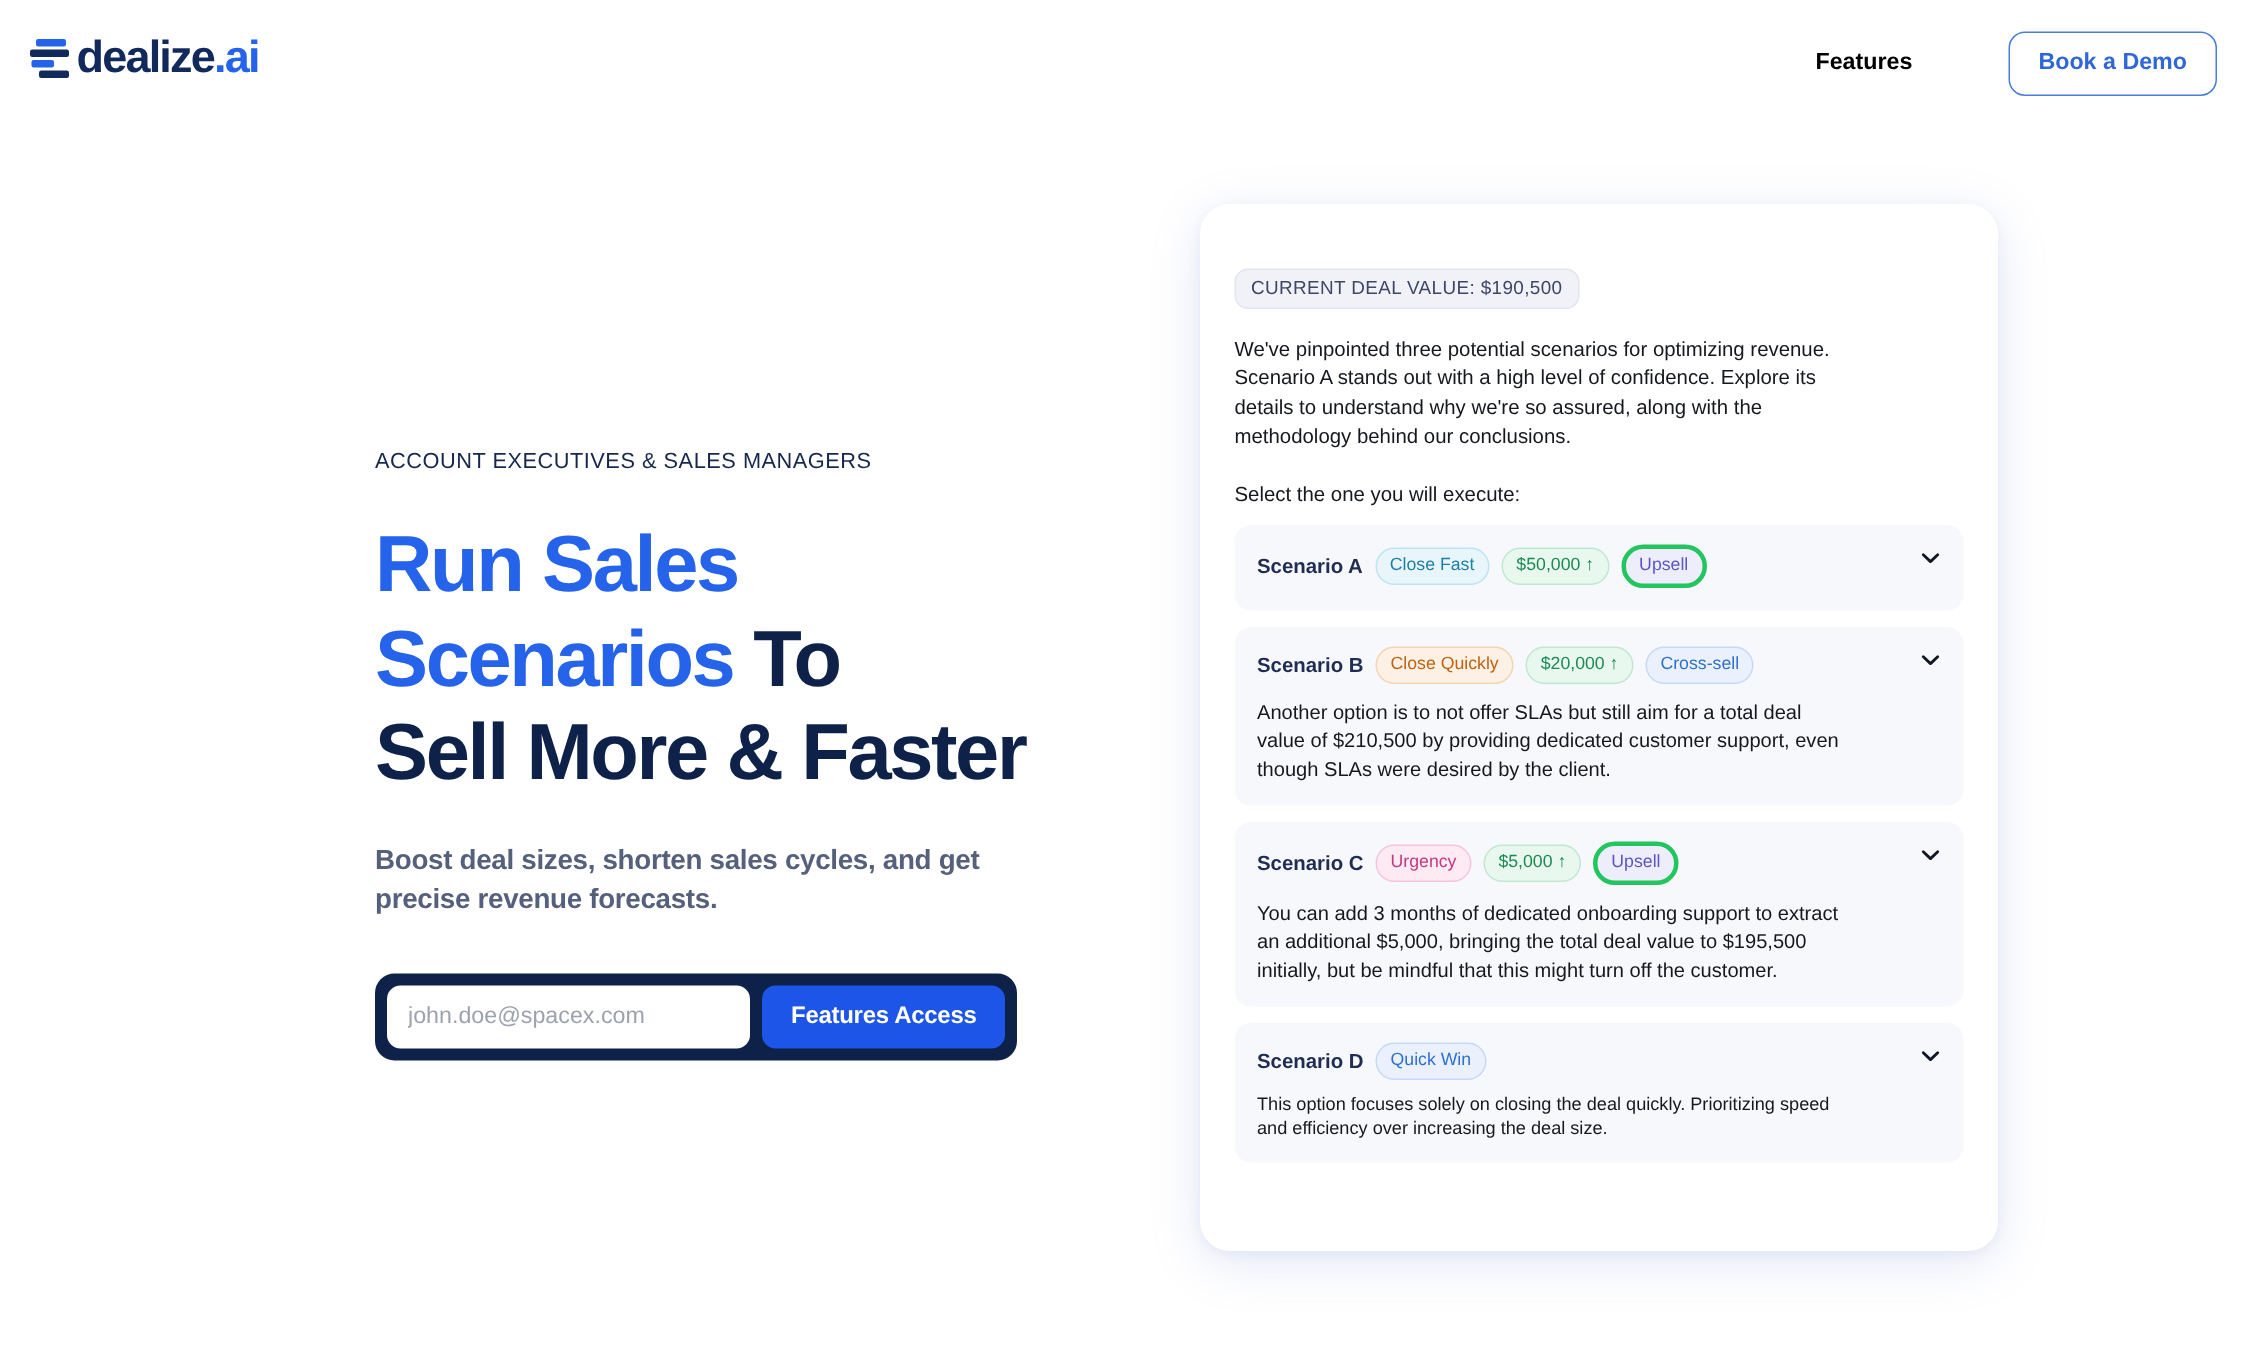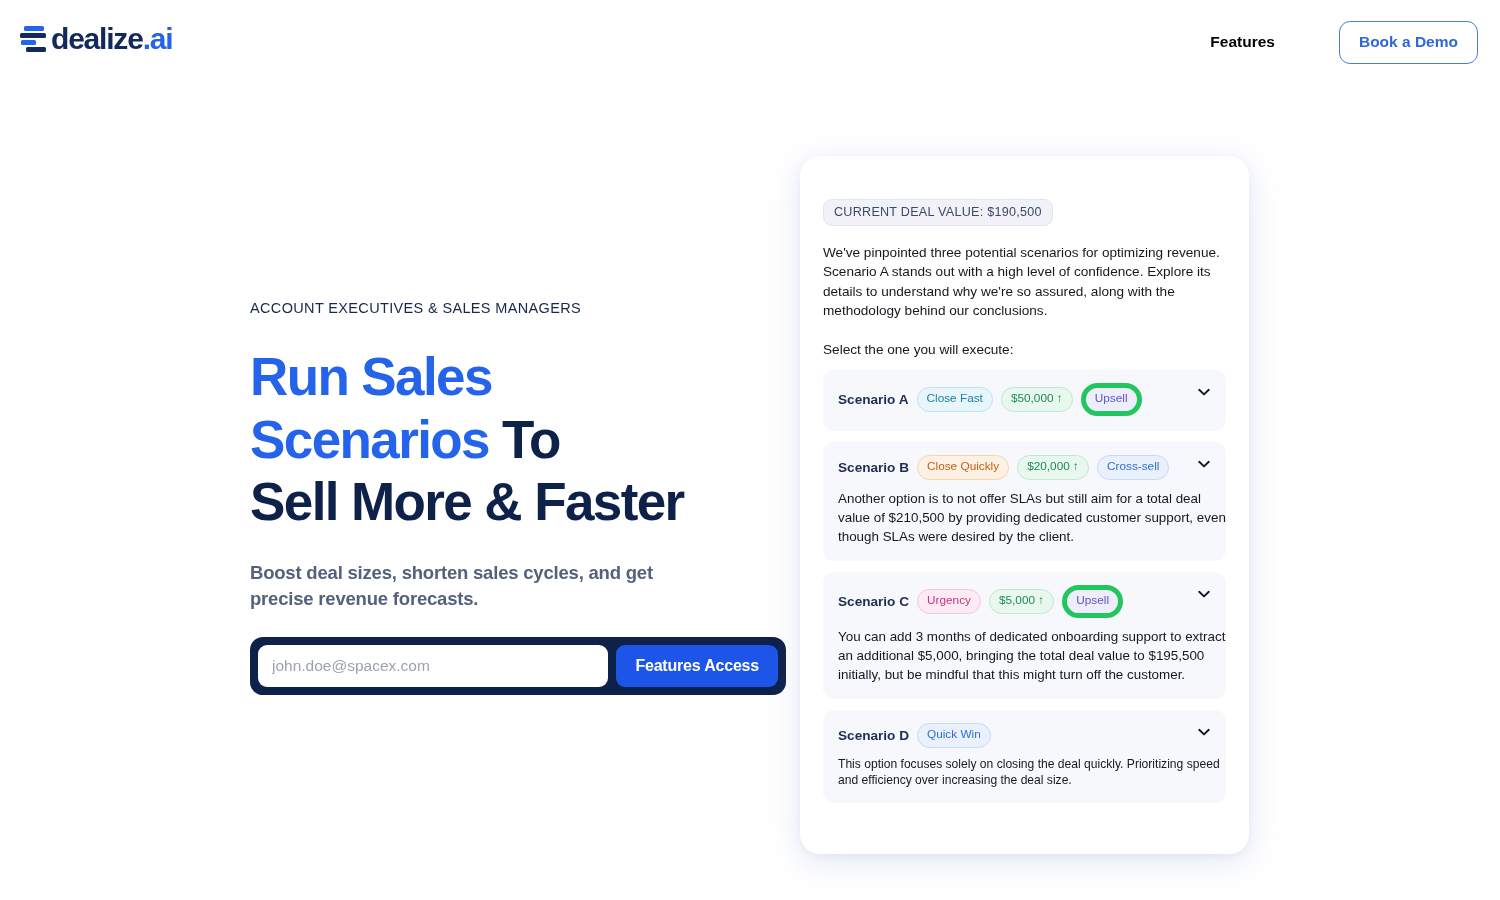--- a/index.html
+++ b/index.html
@@ -71,22 +71,22 @@
   }
   .headline .accent { color: #2563eb; }
 
   .subhead {
     margin-top: 26px;
     font-size: 18.5px; font-weight: bold; line-height: 1.45;
     color: #55617c; width: 420px; letter-spacing: -0.2px;
   }
 
   .signup {
-    margin-top: 24px;
-    width: 536px; height: 58px;
+    margin-top: 36px;
+    width: 428px; height: 58px;
     background: #0d2149; border-radius: 13px;
     display: flex; align-items: center; padding: 17px 8px;
     gap: 8px;
   }
   .email-input {
     flex: 1; height: 42px;
     background: #ffffff; border: none; border-radius: 9px;
     padding: 0 14px;
     font-family: inherit; font-size: 15.5px; color: #20283a;
     outline: none;
@@ -94,22 +94,22 @@
   .email-input::placeholder { color: #9ca3af; }
   .reserve-btn {
     height: 42px; padding: 0 19px;
     background: #1d55e8; border: none; border-radius: 9px;
     color: #ffffff; font-family: inherit; font-size: 16px; font-weight: bold;
     cursor: pointer; letter-spacing: -0.2px;
   }
 
   
   .panel {
-    position: absolute; left: 800px; top: 156px;
-    width: 449px; height: 698px;
+    position: absolute; left: 800px; top: 136px;
+    width: 532px; height: 698px;
     background: #ffffff; border-radius: 20px;
     box-shadow: 0 8px 34px rgba(120,140,210,0.20), 0 2px 8px rgba(130,150,210,0.10);
     padding: 43px 23px 0 23px;
   }
 
   .deal-pill {
     display: inline-block;
     font-size: 12.6px; letter-spacing: 0.25px;
     color: #3d4768;
     background: #f1f2f8; border: 1px solid #e2e4ef;
@@ -144,21 +144,21 @@
 
   .tag {
     font-size: 11.8px; line-height: 1;
     padding: 5px 9px 6px; border-radius: 999px;
     white-space: nowrap;
   }
   .tag-cyan   { color: #1c7fa8; background: #e8f6fb; border: 1px solid #bde4f2; }
   .tag-orange { color: #c2610f; background: #fdf1e6; border: 1px solid #f5d4ae; }
   .tag-pink   { color: #c1397e; background: #fdeaf3; border: 1px solid #f6c5dd; }
   .tag-green  { color: #1c8a52; background: #e9f8ef; border: 1px solid #bfe8d0; }
-  .tag-indigo { color: #5b56c4; background: #eeedfb; border: 5px solid #22c55e; }
+  .tag-indigo { color: #5b56c4; background: #eeedfb; border: 3px solid #22c55e; }
   .tag-blue   { color: #2f6fd0; background: #eaf1fd; border: 1px solid #c6d9f7; }
 
   .chevron {
     position: absolute; right: 14px; top: 14px;
     width: 16px; height: 16px;
   }
 
   .sc-desc {
     margin-top: 9px;
     font-size: 13.4px; line-height: 1.42; color: #16181f;

